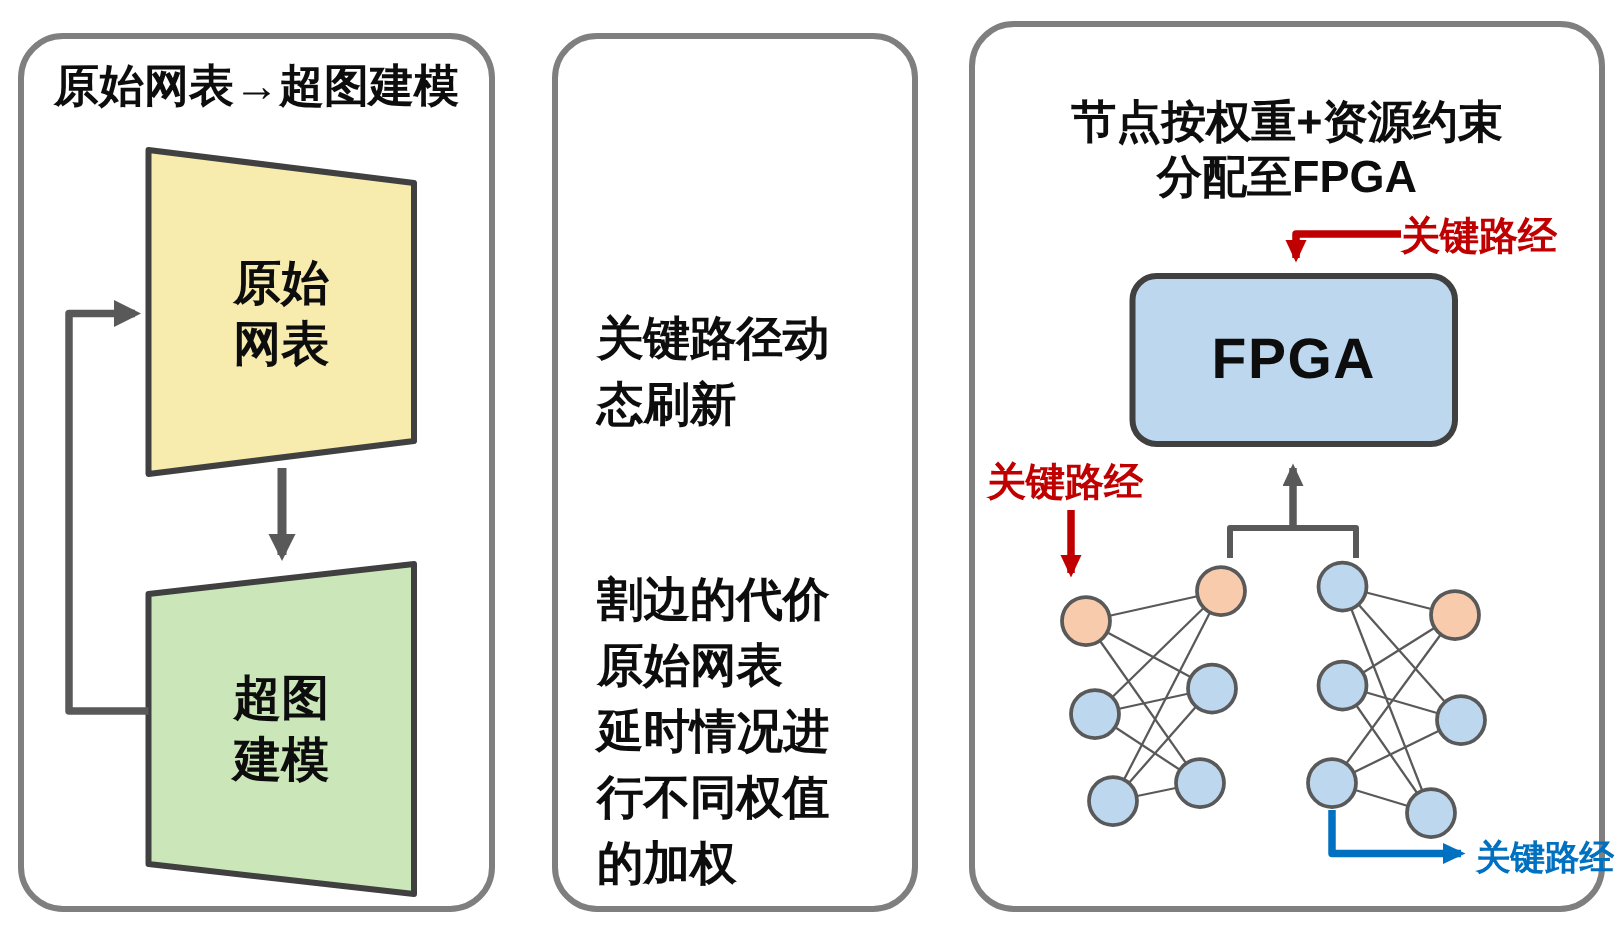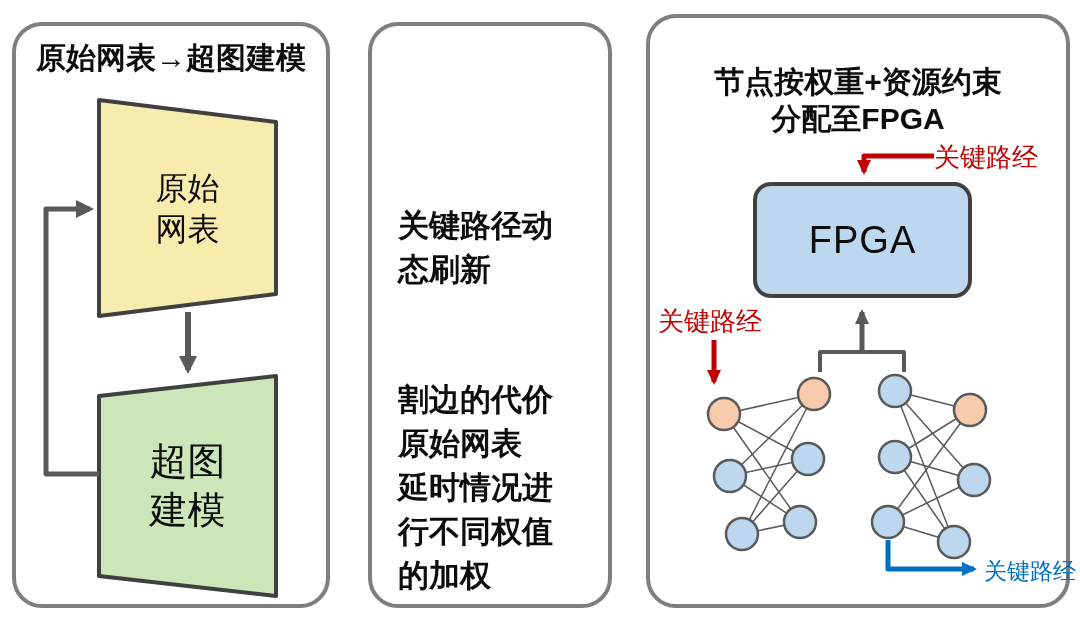--- a/index.html
+++ b/index.html
@@ -18,35 +18,35 @@
   .panel3 { left:646px; top:14px; width:424px; height:594px; }
   .layer { position:absolute; left:0; top:0; width:100%; height:100%; overflow:visible; }
   .p-title {
     position:absolute; left:0; right:0; text-align:center;
     font-weight:bold; white-space:pre-line; line-height:1.22; z-index:2;
   }
   .panel1 .p-title { top:14px; font-size:30px; }
   .panel3 .p-title { top:10px; font-size:30px; }
   .shape-label {
     position:absolute; display:flex; align-items:center; justify-content:center;
-    text-align:right; font-weight:normal; white-space:pre-line; line-height:1.28; z-index:2;
+    text-align:right; font-weight:bold; white-space:pre-line; line-height:1.28; z-index:2;
   }
   #lbl-yellow { left:83px; top:80px;  width:177px; height:206px; font-size:32px; }
-  #lbl-green  { left:83px; top:352px; width:177px; height:216px; font-size:38px; }
+  #lbl-green  { left:83px; top:352px; width:177px; height:216px; font-size:32px; }
   .p2-text {
     position:absolute; left:26px; top:118px; right:14px;
     font-weight:bold; font-size:31px; line-height:1.42; white-space:pre-line;
   }
   .p2-text .para + .para { margin-top:42px; }
   #fpga-label {
     position:absolute; left:105px; top:166px; width:215px; height:112px;
     display:flex; align-items:center; justify-content:center;
-    font-size:38px; font-weight:normal; letter-spacing:1px; z-index:2;
+    font-size:38px; font-weight:bold; letter-spacing:1px; z-index:2;
   }
-  .lbl { position:absolute; font-weight:normal; white-space:nowrap; z-index:2; }
+  .lbl { position:absolute; font-weight:bold; white-space:nowrap; z-index:2; }
   #lbl-crit-top  { left:284px; top:122px; font-size:26px; }
   #lbl-crit-left { left:8px;   top:286px; font-size:26px; }
   #lbl-normal    { left:334px; top:538px; font-size:23px; }
 </style>
 </head>
 <body>
 
 <div class="stage">
 
   <section class="panel panel1">

